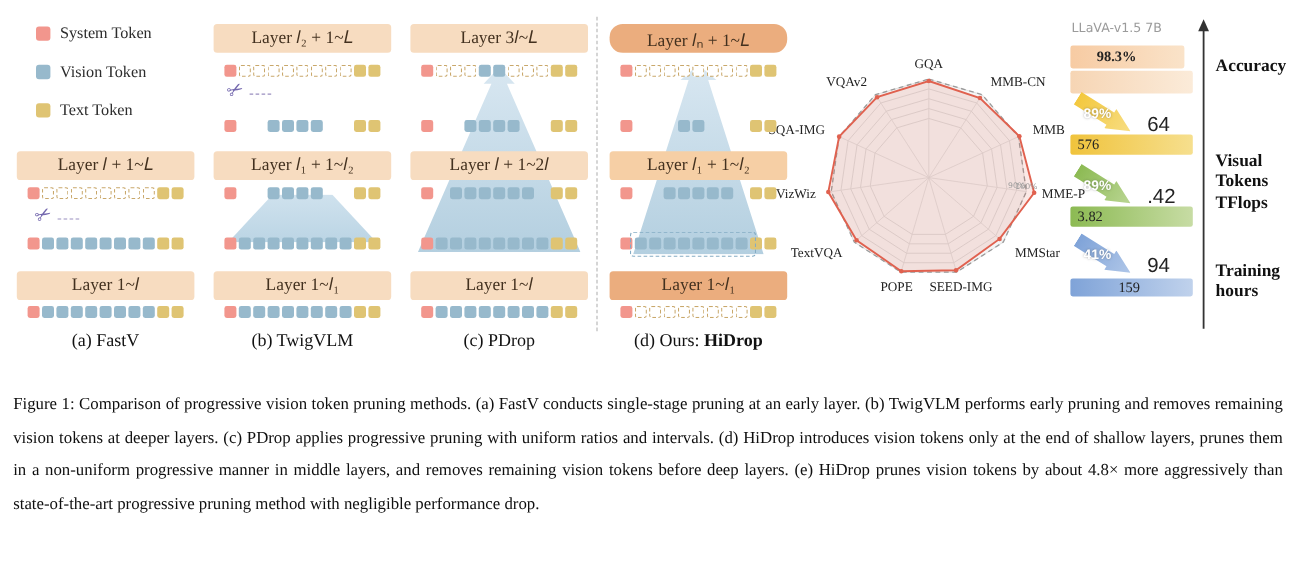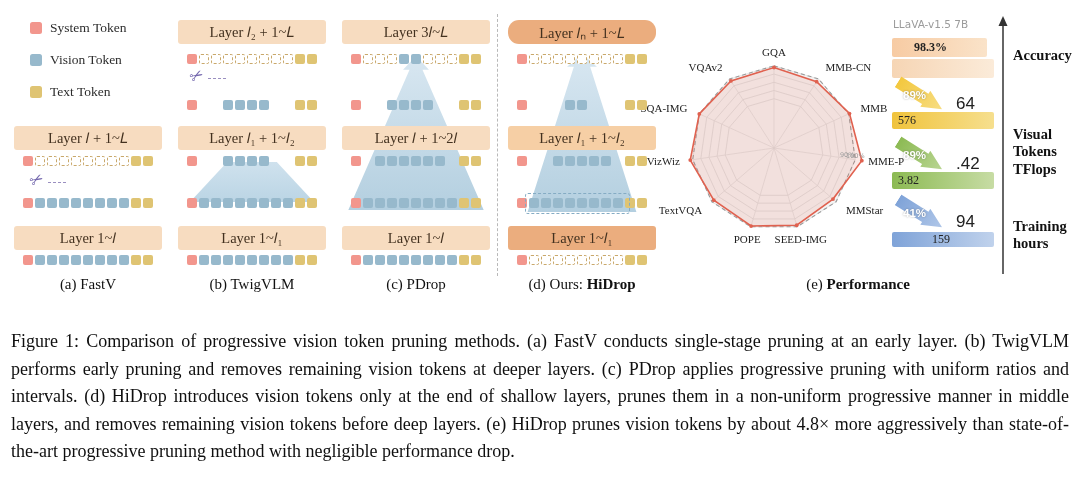--- a/index.html
+++ b/index.html
@@ -69,21 +69,21 @@
   .pct-vt{top:75px;} .pct-tf{top:135px;} .pct-tr{top:193px;}
   .after-val{position:absolute;left:66px;font-size:17px;color:#222;font-family:"Liberation Sans",sans-serif;}
   .av-vt{top:80px;} .av-tf{top:140px;} .av-tr{top:198px;}
   .stats-axis{position:absolute;left:106px;top:0;}
   .stat-label{position:absolute;left:123px;width:66px;font-weight:bold;font-size:14.5px;line-height:17px;color:#111;}
   .lb-acc{top:33px;} .lb-vt{top:76px;margin-top:36px;} .lb-tf{top:147px;} .lb-tr{top:204px;}
 
   .caption-e{position:absolute;left:640px;top:276px;width:436px;text-align:center;font-size:15px;color:#111;}
 
   
-  .fig-caption{position:absolute;left:11px;top:310px;width:1058px;font-size:18px;line-height:27.5px;color:#0f0f0f;text-align:justify;}
+  .fig-caption{position:absolute;left:11px;top:310px;width:1058px;font-size:14px;line-height:27.5px;color:#0f0f0f;text-align:justify;}
 </style>
 </head>
 <body>
 
 <div class="page">
 
   <div class="legend">
     <div class="legend-item">
       <span class="legend-sw sw-sys"></span>
       <span class="legend-label">System Token</span>
@@ -441,22 +441,19 @@
       <line x1="7" y1="260" x2="7" y2="10" stroke="#333" stroke-width="1.5"></line>
       <polygon points="7,2 2.5,12 11.5,12" fill="#333"></polygon>
     </svg>
 
     <div class="stat-label lb-acc">Accuracy</div>
     <div class="stat-label lb-vt">Visual Tokens</div>
     <div class="stat-label lb-tf">TFlops</div>
     <div class="stat-label lb-tr">Training hours</div>
   </div>
 
-  <div class="caption-e">
-    <span>(e) </span><b>Performance</b>
-  </div>
 
   <p class="fig-caption">
     <span>Figure 1:</span>
     <span>Comparison of progressive vision token pruning methods. (a) FastV conducts single-stage pruning at an early layer. (b) TwigVLM performs early pruning and removes remaining vision tokens at deeper layers. (c) PDrop applies progressive pruning with uniform ratios and intervals. (d) HiDrop introduces vision tokens only at the end of shallow layers, prunes them in a non-uniform progressive manner in middle layers, and removes remaining vision tokens before deep layers. (e) HiDrop prunes vision tokens by about 4.8× more aggressively than state-of-the-art progressive pruning method with negligible performance drop.</span>
   </p>
 
 </div>
 
 </body></html>

